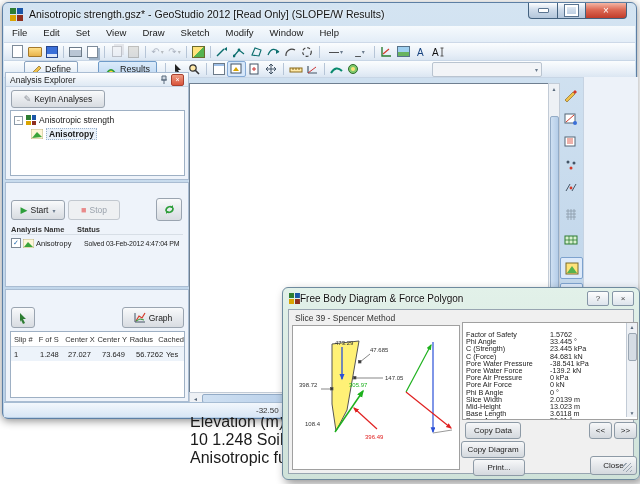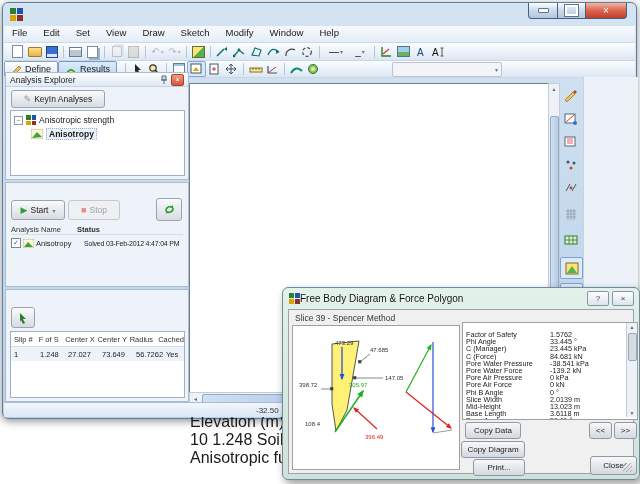--- a/index.html
+++ b/index.html
@@ -28,21 +28,21 @@
        background:linear-gradient(#f6fafd,#e3edf7);border-bottom:1px solid #cdd9e8;font-size:9.5px}
   .mi{padding:1px 8px;border-radius:2px}
   .tbar{position:absolute;left:1px;right:1px;display:flex;align-items:center;
        background:linear-gradient(#fbfdfe,#e6eef7 70%,#dbe6f2);border-bottom:1px solid #c8d6e6}
   .tb1{top:40px;height:17px}
   .tb2{top:58px;height:16px}
   .ti{width:17px;height:14px;display:flex;align-items:center;justify-content:center;flex:none}
   .sep{width:1px;height:12px;background:#b6c5d7;margin:0 3px;flex:none}
   .dis{opacity:.45;filter:grayscale(.8)}
   .dd{font-size:6px;color:#6b7b8d;margin-left:1px}
-  .modebtn{height:14px;border:1px solid #8ba4c1;border-radius:2px;margin-left:0;
+  .modebtn{height:14px;border:1px solid #8ba4c1;border-radius:2px;margin-left:20px;
        background:linear-gradient(#fefefe,#dce8f4);display:flex;align-items:center;gap:3px;
        padding:0 6px;font-size:9px;flex:none}
   .modebtn.on{background:linear-gradient(#dcebfa,#bcd7f2);border-color:#6f9bc9}
   .combo{width:108px;height:13px;border:1px solid #b9c4d0;background:#f2f4f7;border-radius:2px;
        margin-left:70px;display:flex;align-items:center;justify-content:flex-end;flex:none}
   
   .panel{position:absolute;left:2px;width:182px;background:#eef3fa;border:1px solid #a9bcd2}
   .phead{height:13px;display:flex;align-items:center;padding:0 4px;font-size:8.5px;color:#222;
        background:linear-gradient(#fcfdfe,#dfe9f4);border-bottom:1px solid #c5d3e3}
   .phead .sp{flex:1}
@@ -105,20 +105,21 @@
 
 <div class="win">
 
   <div class="titlebar">
     <span class="appicon">
       <i style="background:#2e7d32"></i>
         <i style="background:#1a56a8"></i>
       <i style="background:#d9a400"></i>
         <i style="background:#8e2f1f"></i>
     </span>
+    <span class="apptitle">Anisotropic strength.gsz* - GeoStudio 2012 [Read Only] (SLOPE/W Results)</span>
     <span class="winbtns">
       <span class="wb min">
           <span class="minbar"></span>
         </span>
       <span class="wb max">
           <span class="maxbox"></span>
         </span>
       <span class="wb cls">
           <span>×</span>
         </span>
@@ -368,40 +369,48 @@
     <span class="w7btn" style="left:150px;top:15px;width:24px;height:21px">
       <svg width="13" height="13">
           <path d="M3 8a4 4 0 0 1 7-3" stroke="#2e9e3a" stroke-width="1.6" fill="none"></path>
           <path d="M10 2v3h-3z" fill="#2e9e3a"></path>
           <path d="M10 5a4 4 0 0 1-7 3" stroke="#2e9e3a" stroke-width="1.6" fill="none"></path>
           <path d="M3 11V8h3z" fill="#2e9e3a"></path>
         </svg>
     </span>
     <div class="grid" style="position:absolute;left:5px;top:42px;right:5px">
       <div class="gridhead">
-        <span style="width:66px;font-weight:normal">Analysis Name</span>
+        <span style="width:66px;font-weight:bold">Analysis Name</span>
         <span style="font-weight:bold">Status</span>
       </div>
       <div style="display:flex;align-items:center;margin-top:3px">
         <span class="chk"><span>✓</span></span>
         <svg width="11" height="9" style="margin:0 2px">
             <rect x="0" y="0" width="11" height="9" fill="#fdf6d8" stroke="#9a8f50" stroke-width=".6"></rect>
             <path d="M1 8L5 3l5 5z" fill="#3aa43a"></path>
           </svg>
         <span style="width:48px">Anisotropy</span>
         <span style="font-size:7px;letter-spacing:-.2px">Solved 03-Feb-2012 4:47:04 PM</span>
       </div>
     </div>
   </div>
 
   <div class="panel" style="top:286px;height:111px">
     <span class="w7btn" style="left:5px;top:17px;width:22px;height:19px">
       <svg width="10" height="12">
           <path d="M2 1l6 6-3 0 2 4-2 1-2-4-1 2z" fill="#2e7d32"></path>
         </svg>
+    </span>
+    <span class="w7btn" style="left:116px;top:17px;width:60px;height:19px">
+      <svg width="12" height="11">
+          <path d="M1 10h10M1 10V1" stroke="#456"></path>
+          <path d="M2 9L5 4l3 2 3-5" stroke="#d43a2a" fill="none" stroke-width="1.2"></path>
+          <path d="M2 9L6 7l4 1" stroke="#2e9e3a" fill="none"></path>
+        </svg>
+      <span>Graph</span>
     </span>
     <div class="whitebox grid" style="left:4px;top:41px;width:173px;height:65px">
       <div class="gridhead" style="padding:3px 0 2px 3px">
         <span style="width:26px">Slip #</span>
         <span style="width:28px">F of S</span>
         <span style="width:34px">Center X</span>
         <span style="width:34px">Center Y</span>
         <span style="width:30px">Radius</span>
         <span>Cached</span>
       </div>
@@ -648,21 +657,21 @@
       <div style="padding-top:8px">
         <div class="prow">
             <span class="n">Factor of Safety</span>
             <span class="v">1.5762</span>
           </div>
         <div class="prow">
             <span class="n">Phi Angle</span>
             <span class="v">33.445 °</span>
           </div>
         <div class="prow">
-            <span class="n">C (Manager)</span>
+            <span class="n">C (Strength)</span>
             <span class="v">23.445 kPa</span>
           </div>
         <div class="prow">
             <span class="n">C (Force)</span>
             <span class="v">84.681 kN</span>
           </div>
         <div class="prow">
             <span class="n">Pore Water Pressure</span>
             <span class="v">-38.541 kPa</span>
           </div>

